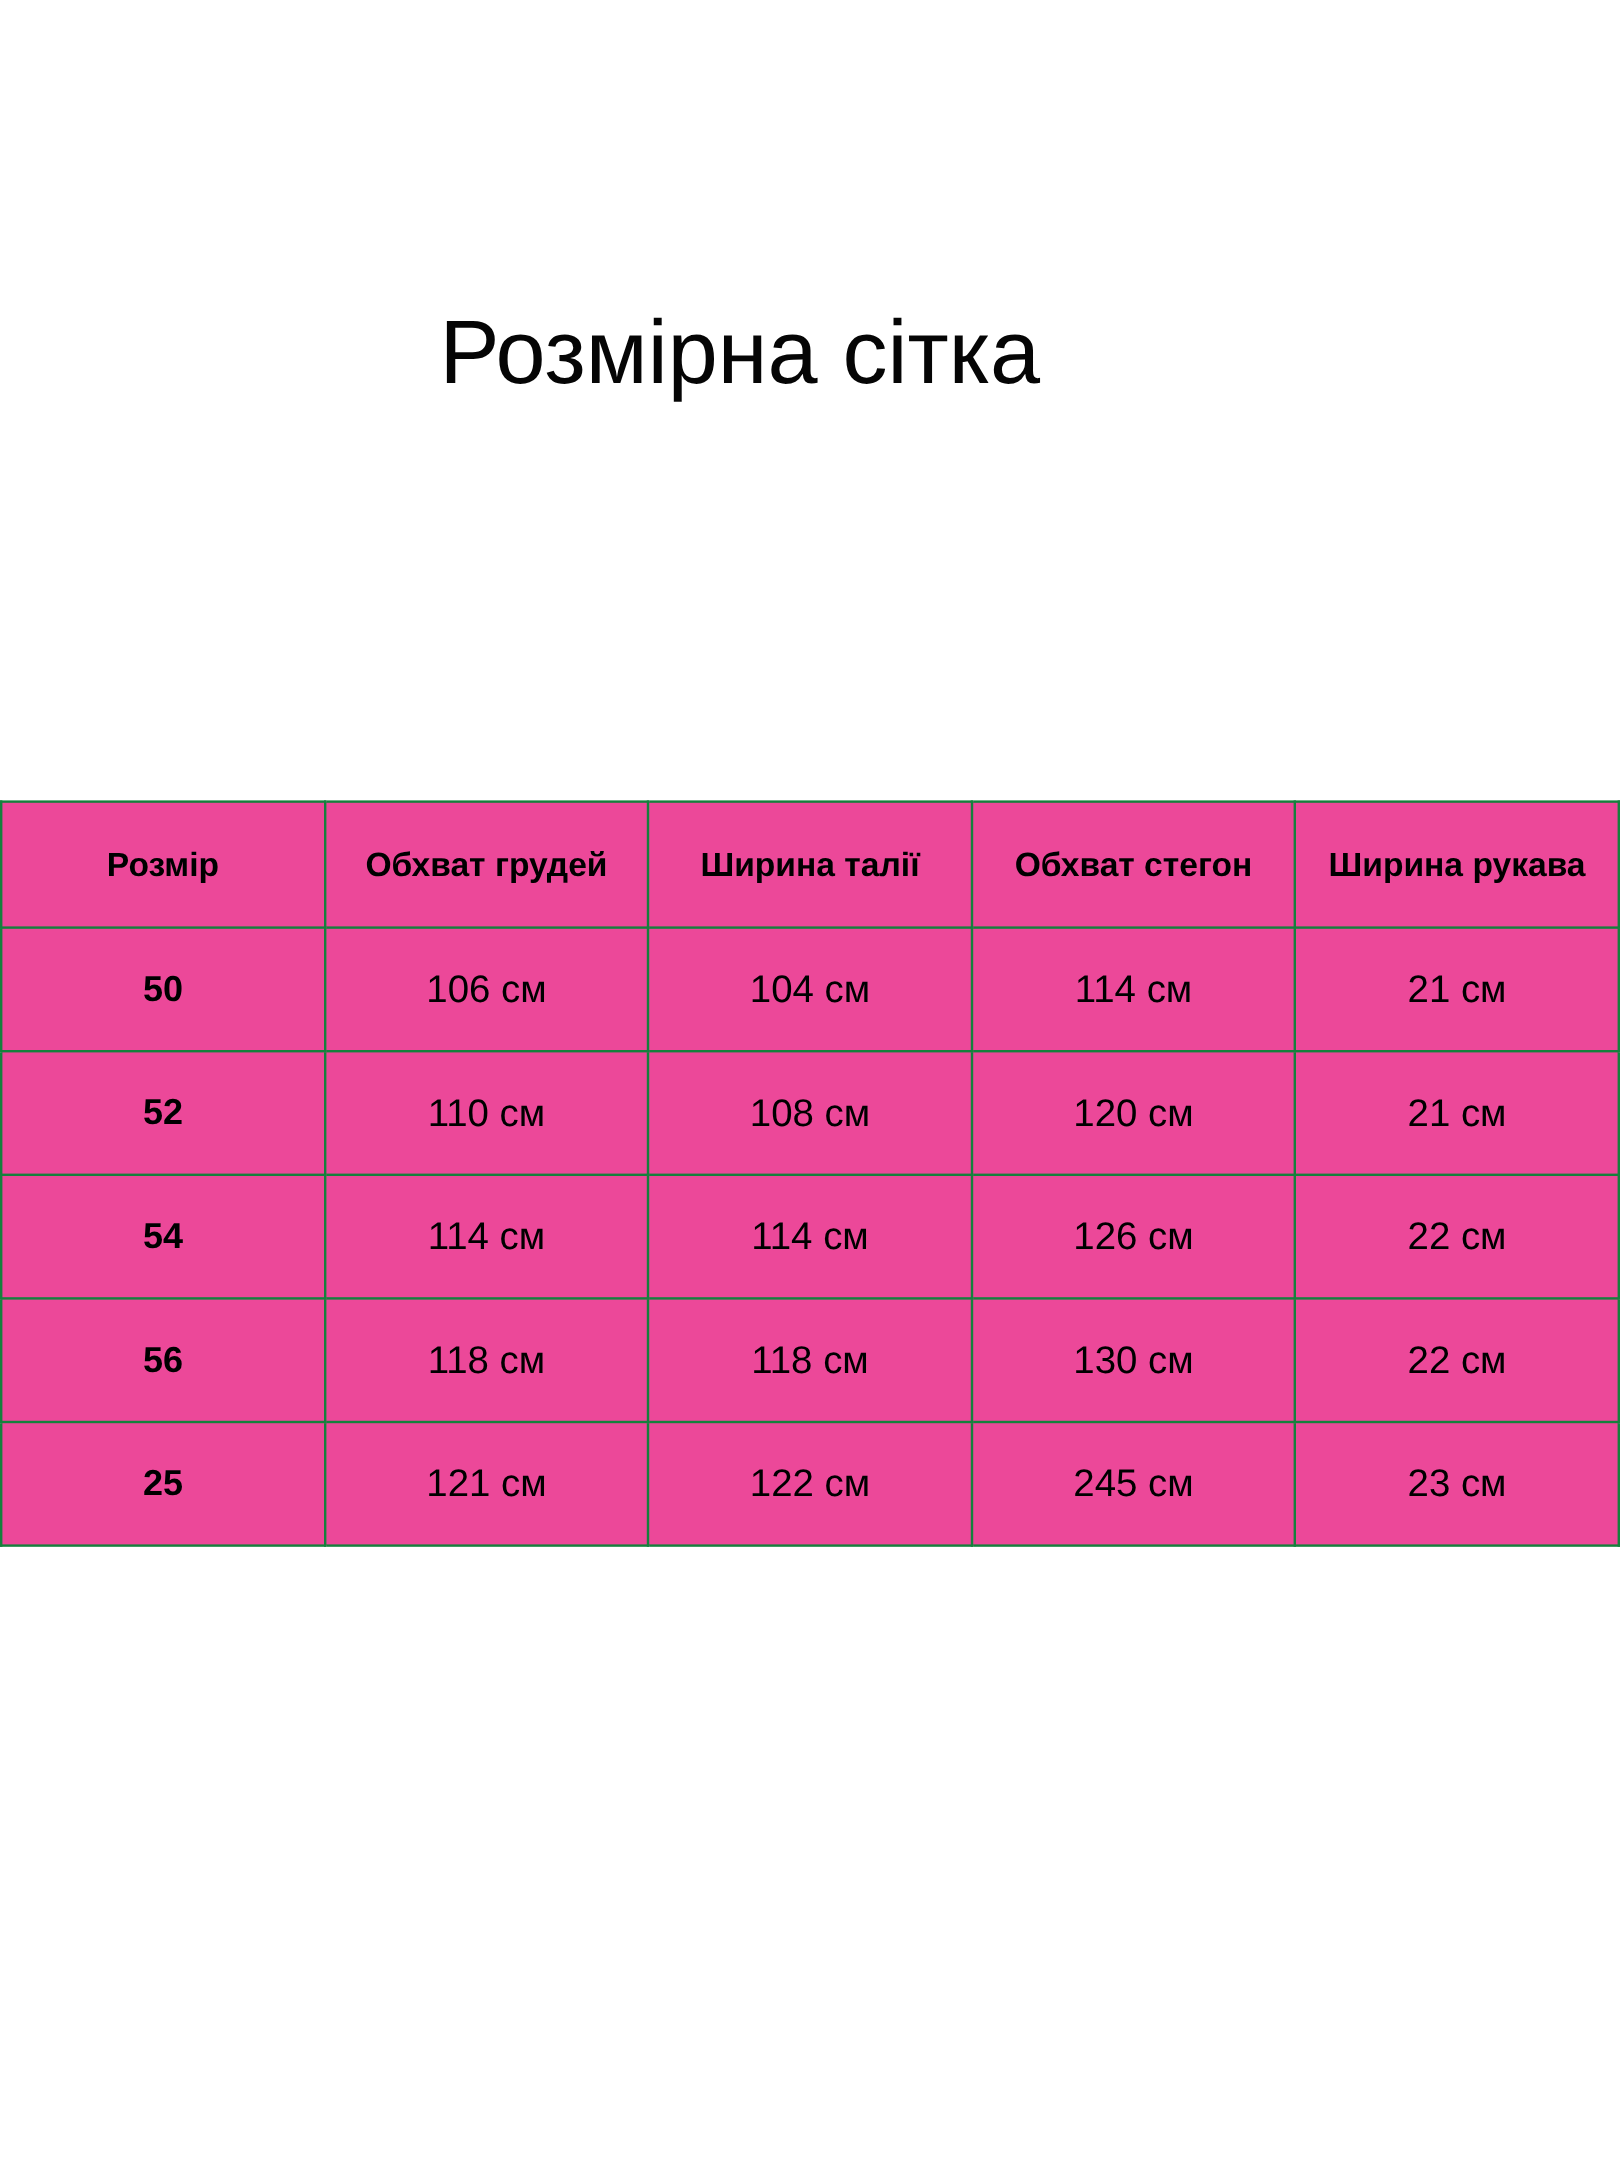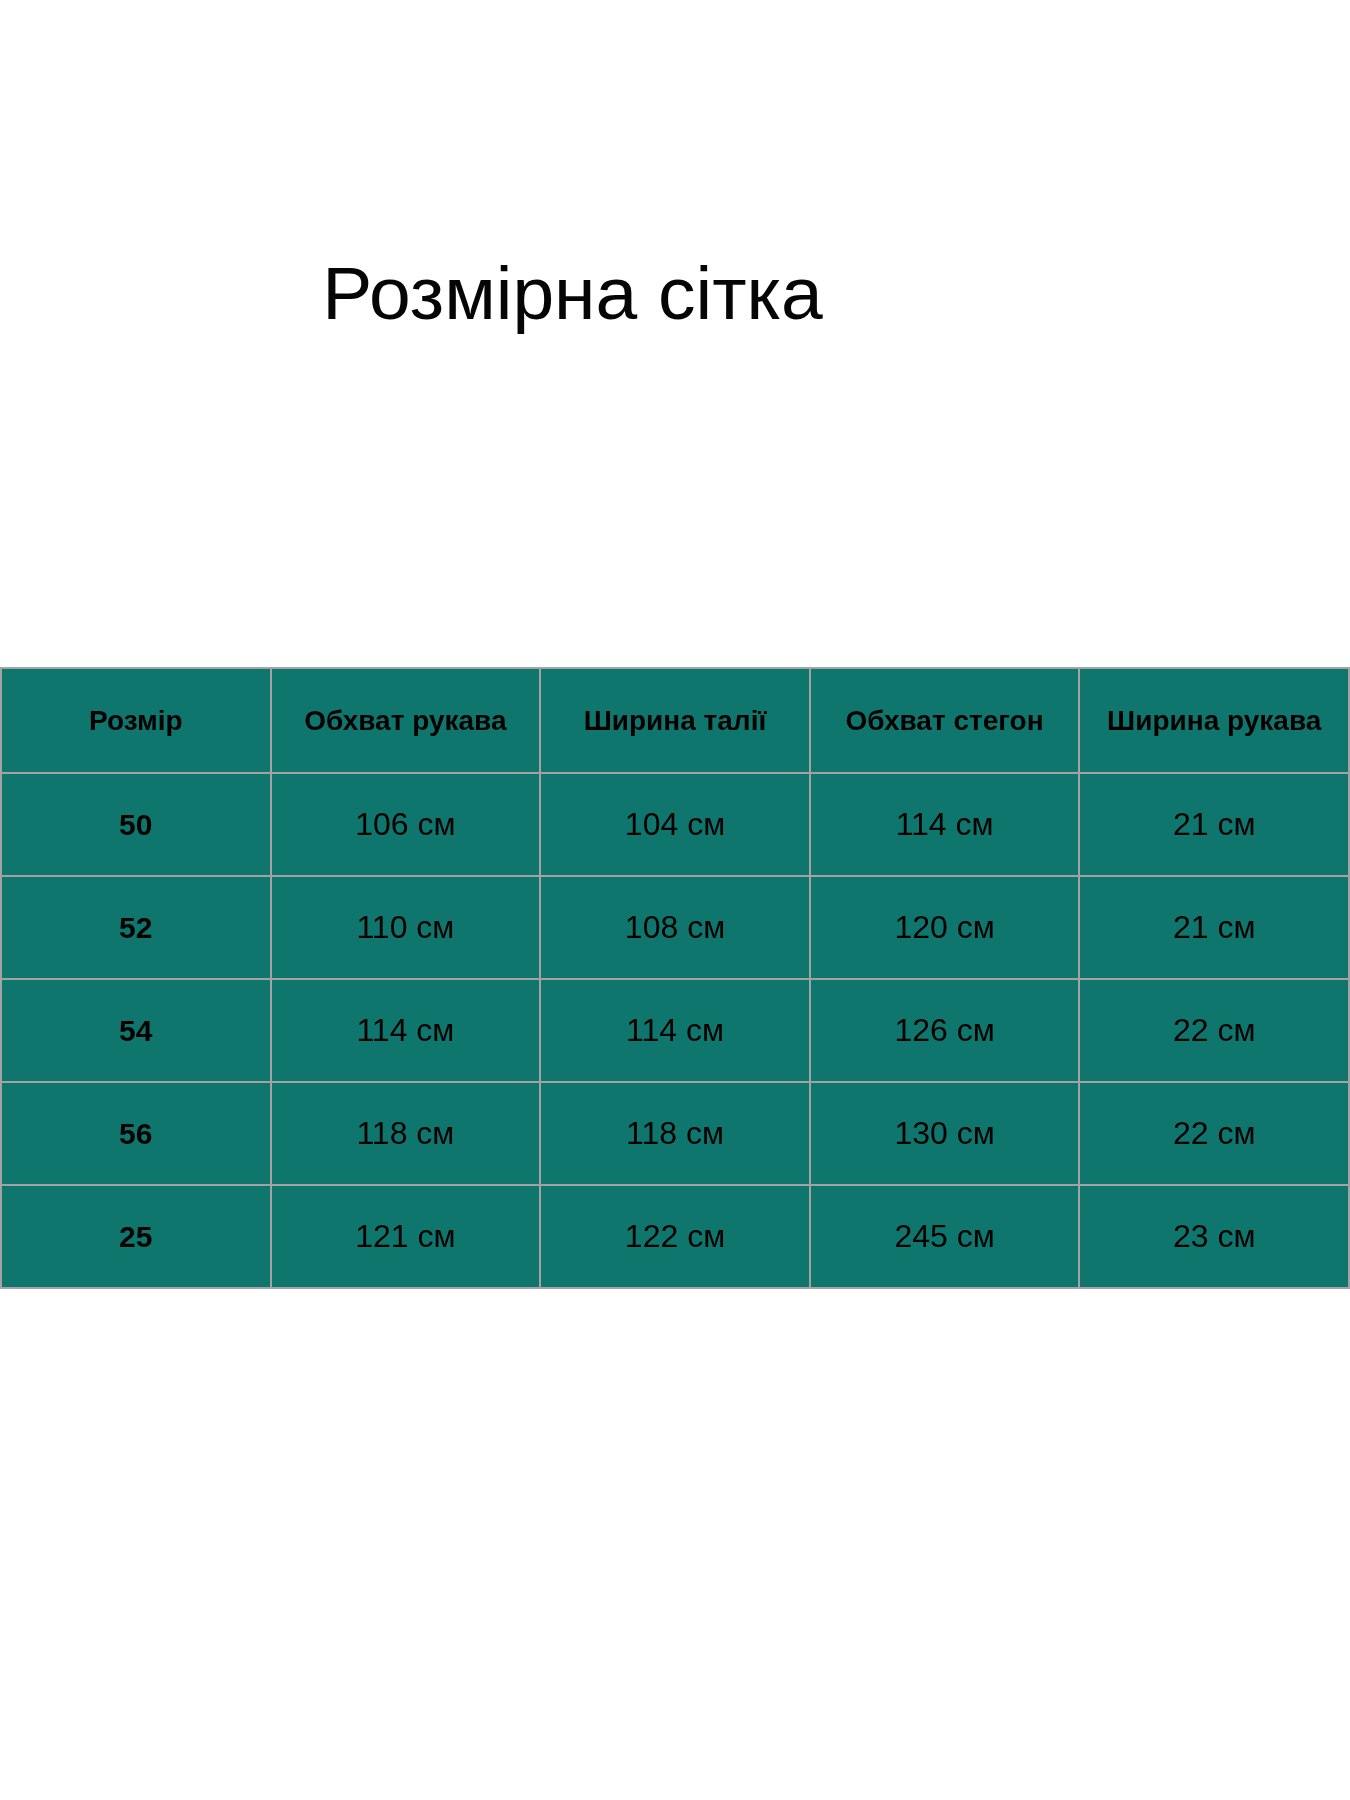--- a/index.html
+++ b/index.html
@@ -21,36 +21,37 @@
     top: 252px;
     left: 0;
     width: 1145px;
     text-align: center;
     font-size: 75px;
     font-weight: 400;
     line-height: 1.1;
     color: #050505;
     letter-spacing: 0px;
     white-space: nowrap;
+    padding-left: 44px;
   }
   table.size-table {
     position: absolute;
     top: 667px;
     left: 0;
     width: 1350px;
     border-collapse: collapse;
     table-layout: fixed;
   }
   table.size-table th,
   table.size-table td {
-    border: 2px solid #a3a3a3;
+    border: 2px solid #15803d;
     text-align: center;
     vertical-align: middle;
     padding: 0;
-    background: #0f766e;
+    background: #ec4899;
   }
   table.size-table th {
     height: 103px;
     font-size: 28px;
     font-weight: 700;
     color: #000000;
   }
   table.size-table td {
     height: 101px;
     font-size: 32px;
@@ -66,21 +67,21 @@
 <body>
 
 <div class="page">
 
   <div class="title">Розмірна сітка</div>
 
   <table class="size-table">
     <thead>
       <tr>
         <th>Розмір</th>
-        <th>Обхват рукава</th>
+        <th>Обхват грудей</th>
         <th>Ширина талії</th>
         <th>Обхват стегон</th>
         <th>Ширина рукава</th>
       </tr>
     </thead>
     <tbody>
       <tr>
         <td class="size-col">50</td>
         <td>106 см</td>
         <td>104 см</td>

